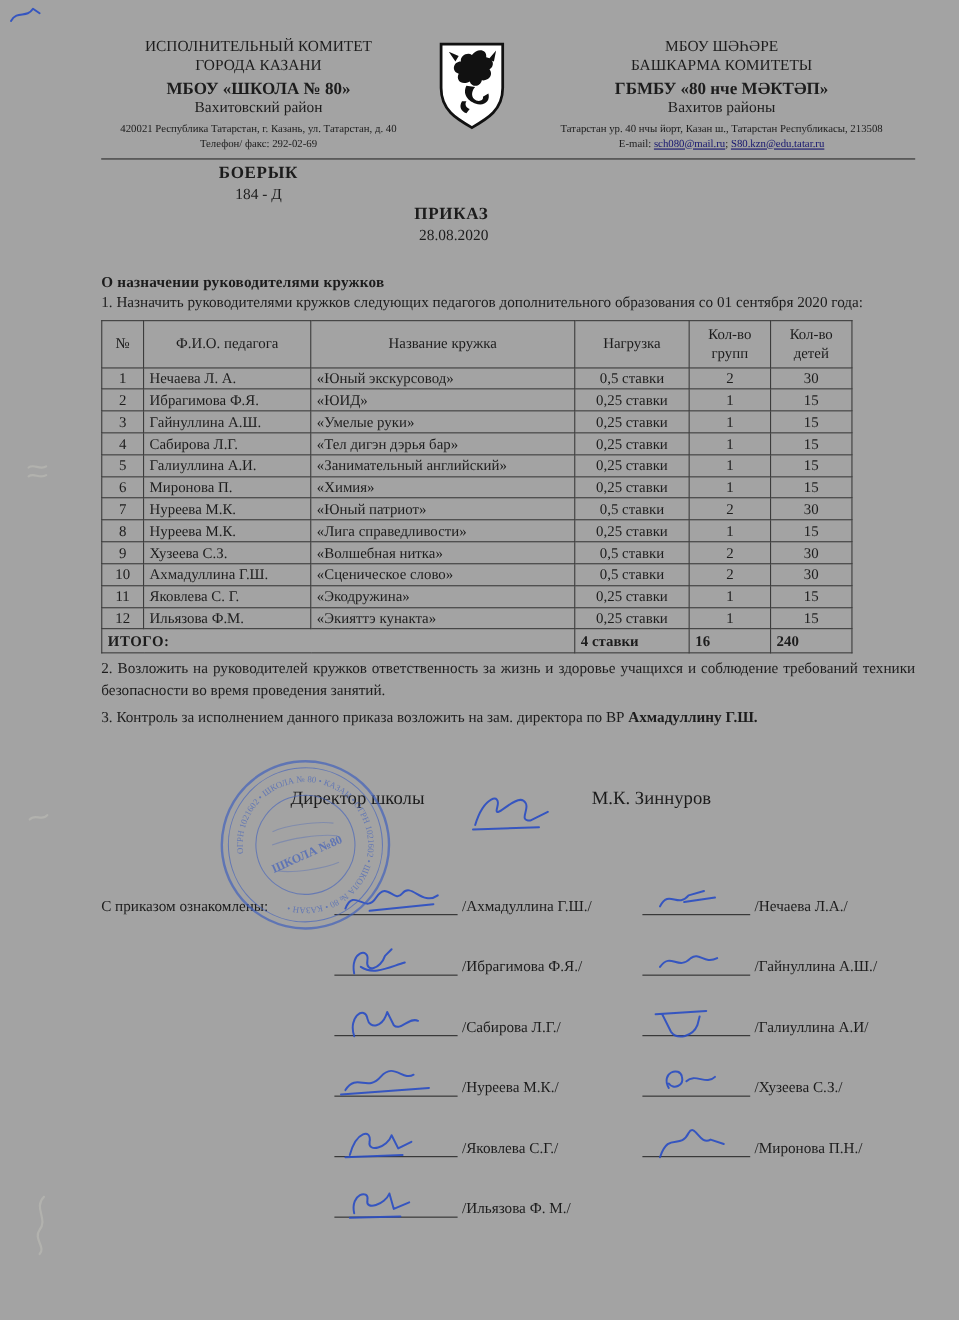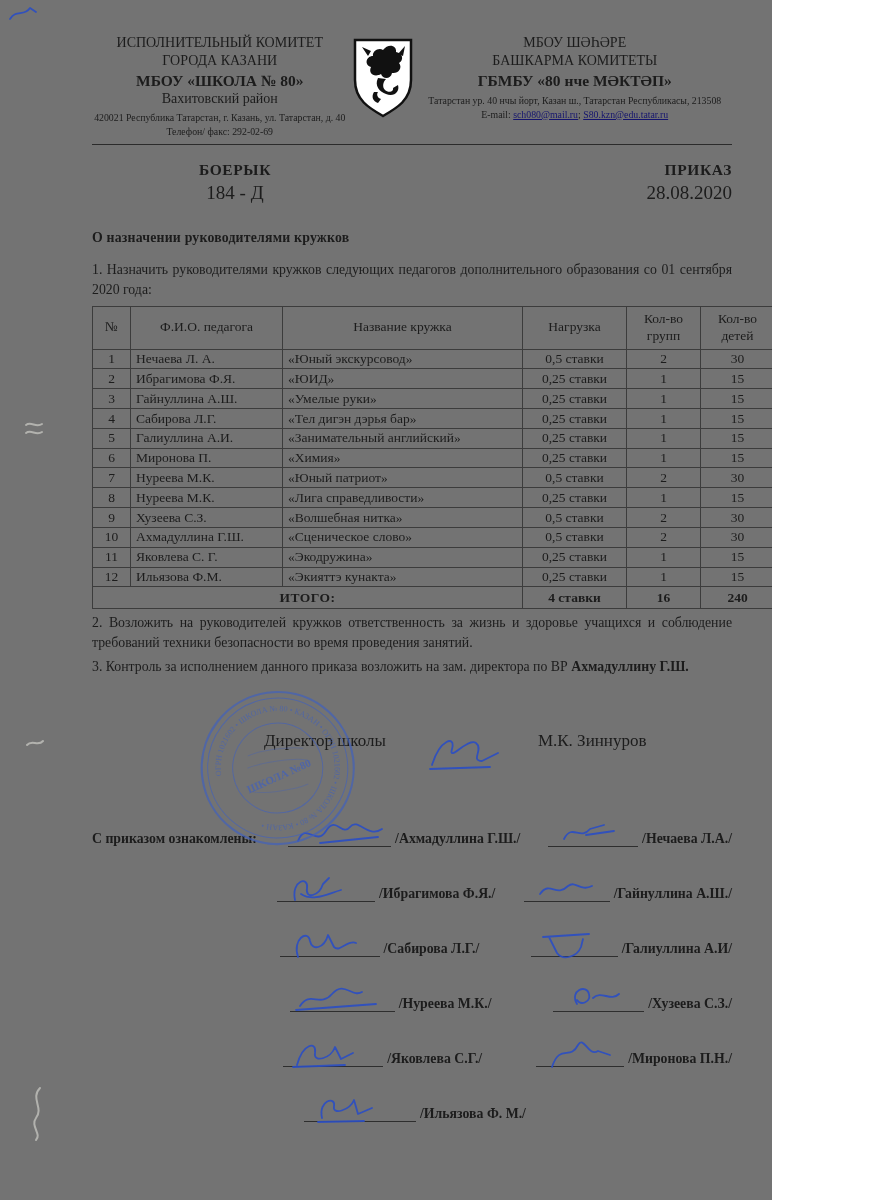--- a/index.html
+++ b/index.html
@@ -1,63 +1,63 @@
 <!DOCTYPE html>
 <html><head>
 <meta charset="utf-8">
 <style>
   * { box-sizing: border-box; margin: 0; padding: 0; }
   body { margin: 0; background: #ffffff; }
   .page {
-    width: 772px; height: 1200px; position: relative; overflow: hidden;
-    background: #737373; color: #1c1c1c;
+    width: 872px; height: 1200px; position: relative; overflow: hidden;
+    background: #a3a3a3; color: #1c1c1c;
     font-family: "Liberation Serif", "DejaVu Serif", serif;
   }
   .content { position: relative; padding: 34px 40px 0 92px; }
 
   
   .letterhead { display: flex; justify-content: space-between; align-items: flex-start; text-align: center; }
   .lh-left  { width: 286px; }
   .lh-right { width: 352px; }
   .arms { width: 74px; padding-top: 2px; }
   .org      { font-size: 14px; line-height: 1.3; }
   .school   { font-size: 15.5px; font-weight: bold; margin-top: 2px; }
   .district { font-size: 14px; margin-top: 1px; }
   .addr     { font-size: 9.8px; margin-top: 4px; line-height: 1.35; }
   .contact  { font-size: 9.8px; line-height: 1.35; }
   .email    { text-decoration: underline; color: #14146e; }
   .rule { border-top: 1.7px solid #2b2b2b; margin-top: 6px; }
 
   
-  .order-head { display: flex; justify-content: space-between; margin-top: 16px; text-align: center; }
+  .order-head { display: flex; justify-content: space-between; margin-top: 4px; text-align: center; flex-direction: column; }
   .oh-col { width: 286px; } .oh-col.right { width: 352px; text-align: right; }
   .oh-title { font-weight: bold; font-size: 15.5px; letter-spacing: .6px; }
-  .oh-num { font-size: 19px; margin-top: 3px; }
+  .oh-num { font-size: 14px; margin-top: 3px; }
 
   .subject { font-weight: bold; font-size: 13.8px; margin-top: 26px; letter-spacing: .2px; }
-  .para { font-size: 13.8px; line-height: 1.45; text-align: justify; margin-top: 14px; }
+  .para { font-size: 13.8px; line-height: 1.45; text-align: justify; }
   .para.tight { margin-top: 4px; }
 
   
   .club-table { border-collapse: collapse; margin-top: 6px; table-layout: fixed; width: 682px; font-size: 13.5px; }
   .club-table th, .club-table td { border: 1px solid #3c3c3c; }
   .club-table thead th { font-weight: normal; text-align: center; padding: 4px 2px; line-height: 1.25; }
   .club-table td { padding: 0.5px 5px; line-height: 1.32; }
   td.c0, td.c3, td.c4, td.c5 { text-align: center; }
   td.c1, td.c2 { text-align: left; }
-  .club-table tfoot td { font-weight: bold; text-align: center; padding: 1.5px 5px; font-family: Liberation Serif, serif; }
+  .club-table tfoot td { font-weight: bold; text-align: left; padding: 1.5px 5px; font-family: Liberation Serif, serif; }
   .total-label { letter-spacing: .5px; }
 
   
   .director-row { display: flex; align-items: flex-start; margin: 54px 0 0 172px; height: 52px; font-size: 17px; }
   .dir-sig { margin: 0 22px 12px 34px; }
 
   
   .ack { margin-top: 34px; font-size: 13.8px; }
-  .ack-row { display: flex; align-items: flex-end; margin-bottom: 25px; height: 30px; font-weight: bold; }
+  .ack-row { display: flex; align-items: flex-end; margin-bottom: 25px; height: 30px; }
   .ack-label, .ack-indent { width: 212px; }
   .sig-slot { position: relative; width: 112px; height: 30px; border-bottom: 1px solid #2e2e2e; margin-right: 4px; }
   .sig-slot.r { width: 98px; margin-left: 14px; }
   .sig-slot svg { position: absolute; left: 2px; bottom: -5px; overflow: visible; }
   .sig-name { width: 150px; white-space: nowrap; }
   .sig-name.last { width: auto; }
 
   
   .ink path { stroke: #2b4ec2; stroke-width: 1.8; fill: none; stroke-linecap: round; stroke-linejoin: round; opacity: .92; }
   .stamp { position: absolute; left: 198px; top: 688px; transform: rotate(-8deg); opacity: .85; }
@@ -104,20 +104,21 @@
             <path d="M30 42 c-4 8 2 14 8 16 c8 3 14 -2 12 -9 l-5 3 c1 4 -5 5 -8 2 c-3 -3 -2 -8 1 -11 z"></path>
             <path d="M26 56 c-3 5 -1 9 4 11 l3 -4 c-3 -1 -5 -4 -3 -7 z"></path>
           </g>
         </svg>
       </div>
 
       <div class="lh-right">
         <div class="org">МБОУ ШӘҺӘРЕ</div>
         <div class="org">БАШКАРМА КОМИТЕТЫ</div>
         <div class="school">ГБМБУ «80 нче МӘКТӘП»</div>
+        <div class="district">Вахитов районы</div>
         <div class="addr">Татарстан ур. 40 нчы йорт, Казан ш., Татарстан Республикасы, 213508</div>
         <div class="contact">
           <span>E-mail:</span>
           <span class="email">sch080@mail.ru</span><span>;</span>
           <span class="email">S80.kzn@edu.tatar.ru</span>
         </div>
       </div>
     </div>
 
     <div class="rule"></div>

